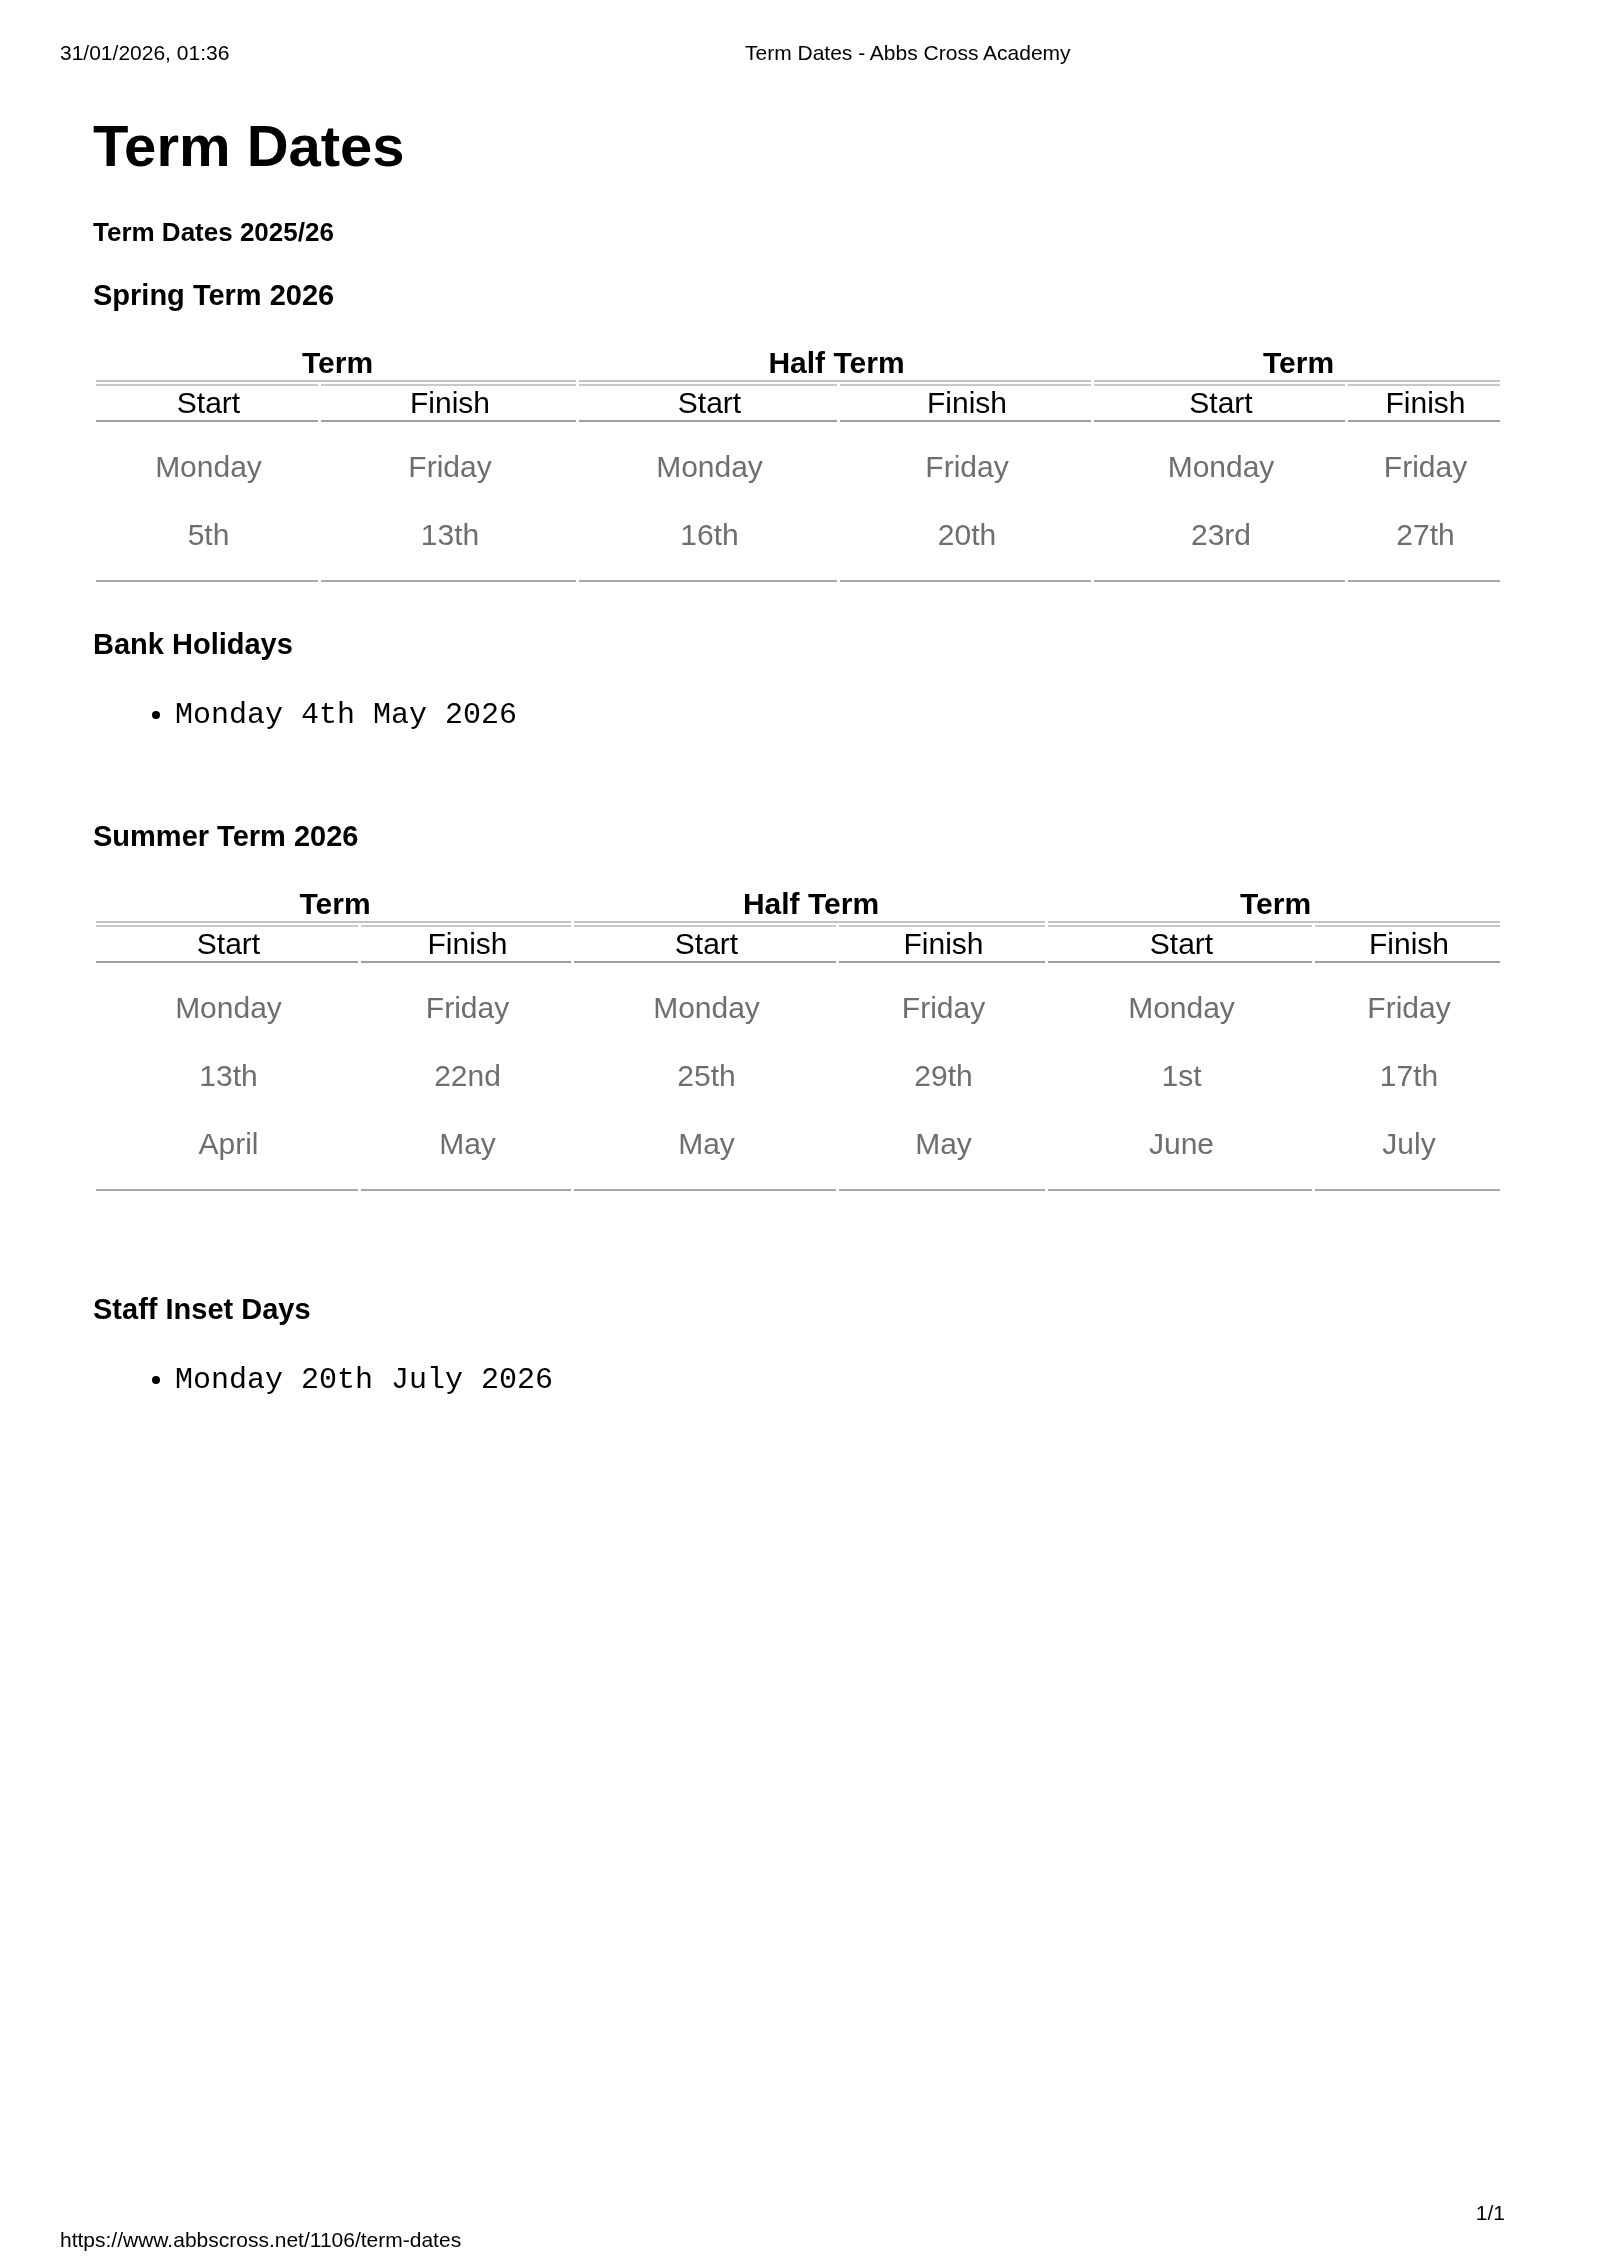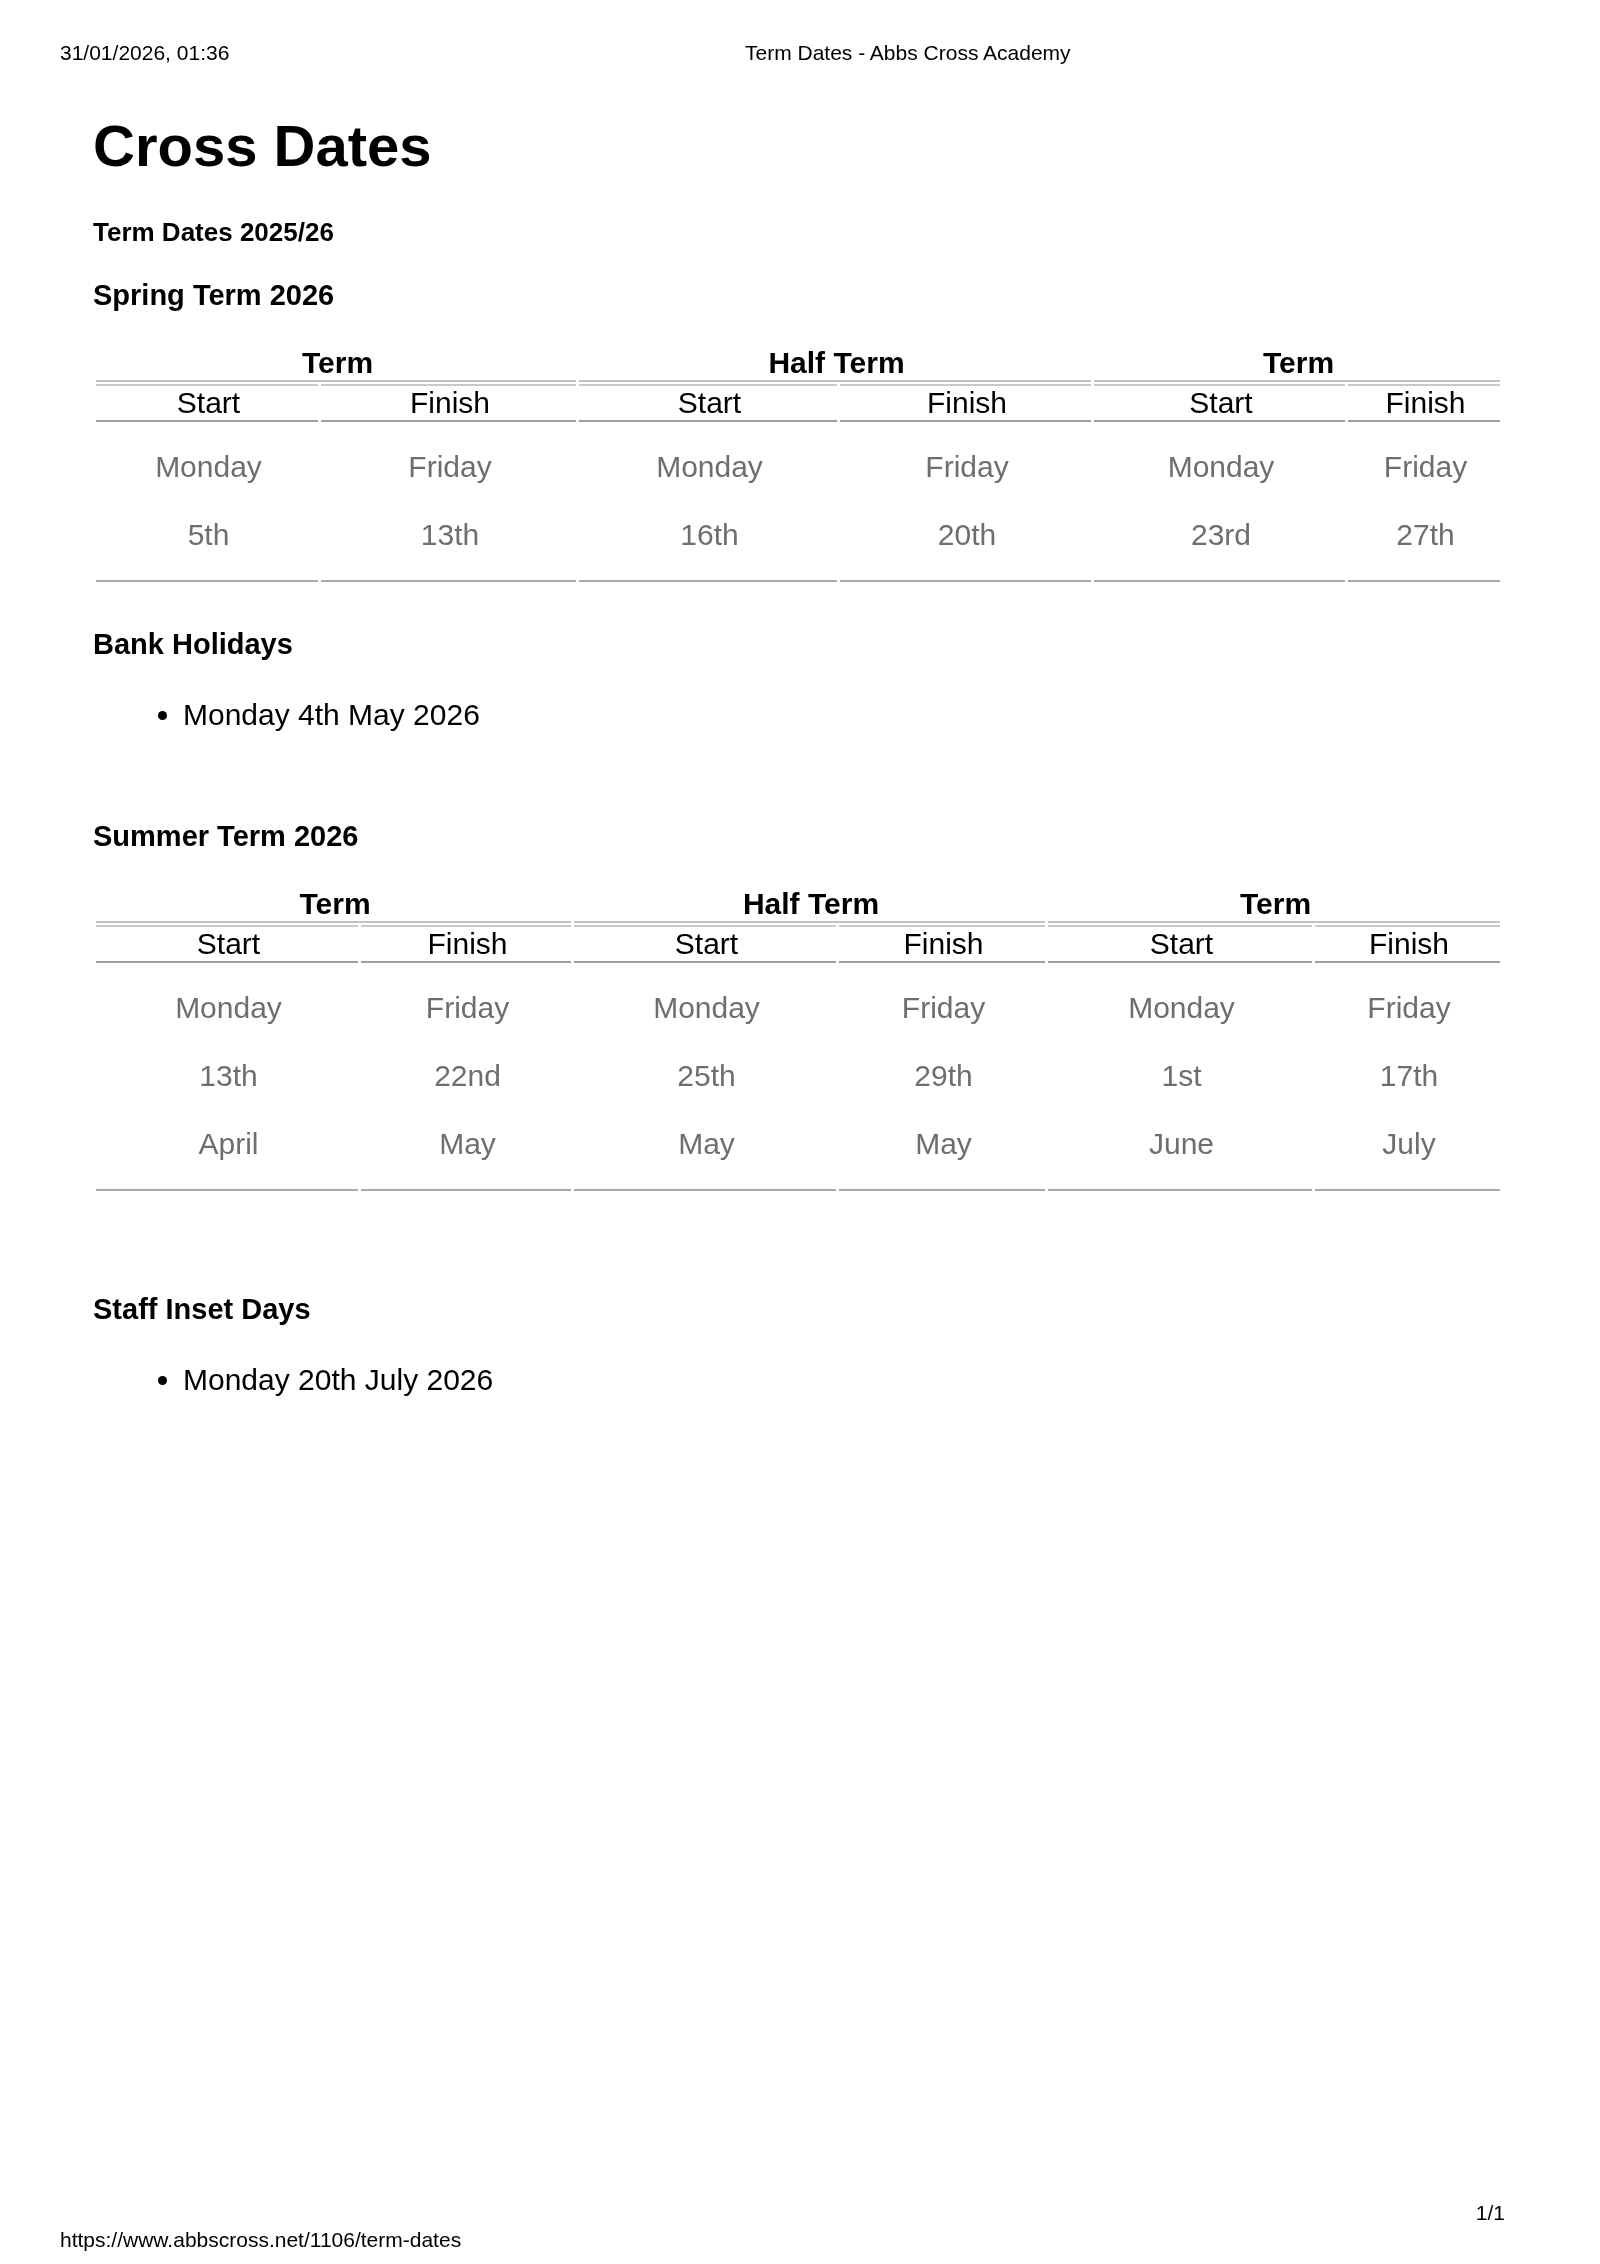--- a/index.html
+++ b/index.html
@@ -76,33 +76,33 @@
     padding-bottom: 28px;
     border-bottom: 2px solid #a8a8a8;
   }
 
   
   ul.date-list {
     margin: 36px 0 0;
     padding-left: 82px;
     font-size: 30px; line-height: 34px;
   }
-  ul.date-list li { margin: 8px; }
+  ul.date-list li { margin: 0; font-family: Liberation Mono, monospace; }
 </style>
 </head>
 <body>
 
 <div class="print-header">
   <span class="ph-date">31/01/2026, 01:36</span>
   <span class="ph-title">Term Dates - Abbs Cross Academy</span>
 </div>
 
 <div class="doc">
 
-  <h1 class="doc-title">Cross Dates</h1>
+  <h1 class="doc-title">Term Dates</h1>
   <h2 class="doc-subtitle">Term Dates 2025/26</h2>
 
   <h3 class="section-title">Spring Term 2026</h3>
 
   <table class="term-table">
     <colgroup>
       <col style="width:222px">
         <col style="width:255px">
         <col style="width:258px">
       <col style="width:251px">

